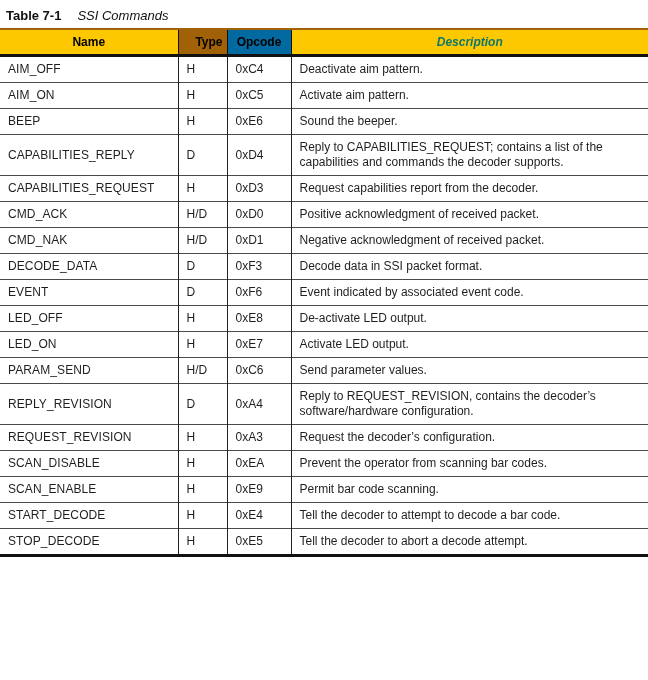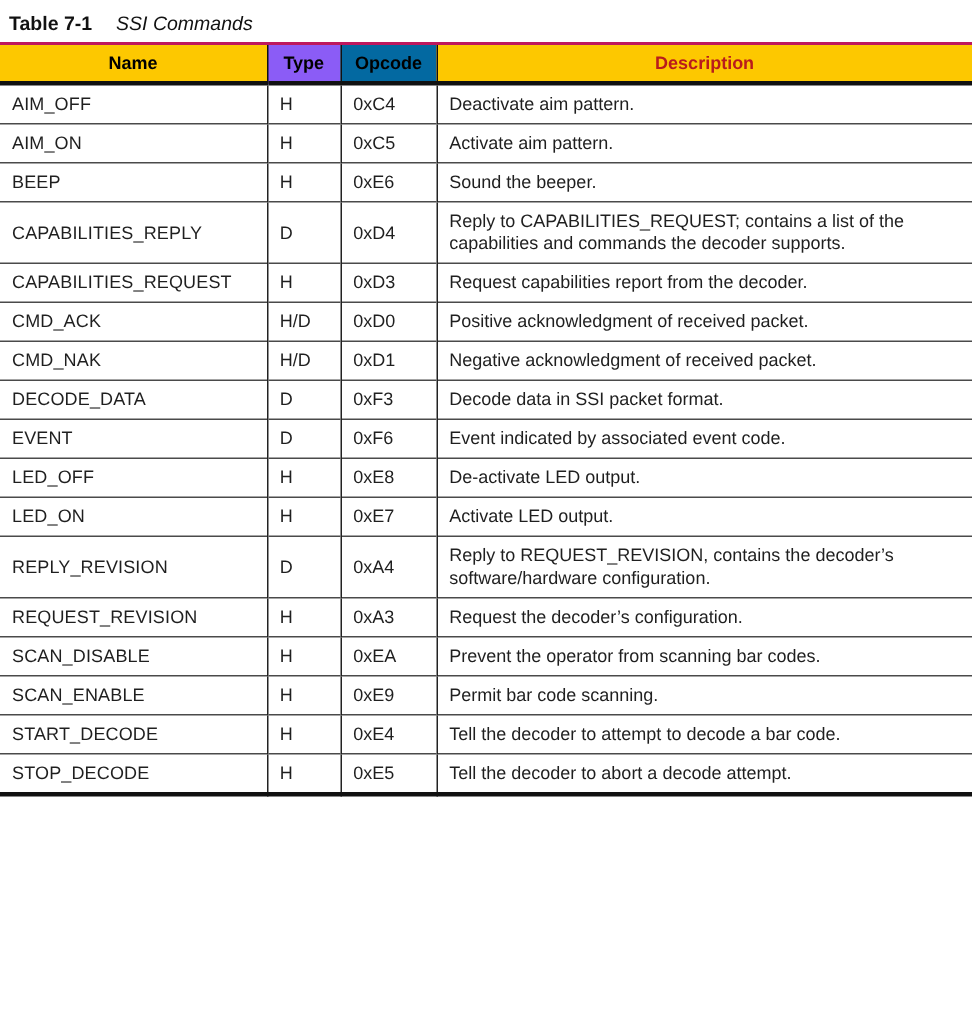--- a/index.html
+++ b/index.html
@@ -17,21 +17,21 @@
     line-height: 15px;
     white-space: nowrap;
   }
   .t-label { font-weight: bold; color: #111; }
   .t-caption { font-style: italic; margin-left: 16px; color: #111; }
 
   table.ssi {
     width: 648px;
     border-collapse: collapse;
     table-layout: fixed;
-    border-top: 2px solid #be185d;
+    border-top: 2px solid #a16207;
     border-bottom: 3px solid #111;
   }
   col.c-name  { width: 178px; }
   col.c-type  { width: 49px;  }
   col.c-opcode{ width: 64px;  }
   col.c-desc  { width: 357px; }
 
   thead th {
     font-size: 12px;
     font-weight: bold;
@@ -63,23 +63,23 @@
 <table class="ssi">
   <colgroup>
     <col class="c-name">
       <col class="c-type">
       <col class="c-opcode">
       <col class="c-desc">
   </colgroup>
   <thead>
     <tr>
       <th class="hdr" style="background: rgb(253, 200, 0); color: rgb(0, 0, 0);">Name</th>
-      <th class="hdr" style="background: #8b5cf6; color: rgb(0, 0, 0);">Type</th>
+      <th class="hdr" style="background: #a16207; color: rgb(0, 0, 0); text-align: right;">Type</th>
       <th class="hdr" style="background: #0369a1; color: rgb(0, 0, 0); margin-left: 20px;">Opcode</th>
-      <th class="hdr" style="background: rgb(253, 200, 0); color: #b91c1c;">Description</th>
+      <th class="hdr" style="background: rgb(253, 200, 0); color: #0f766e; font-style: italic;">Description</th>
     </tr>
   </thead>
   <tbody id="tbody">
       <tr>
         <td class="col-name">AIM_OFF</td>
         <td class="col-type">H</td>
         <td class="col-opcode">0xC4</td>
         <td class="col-description">Deactivate aim pattern.</td>
       </tr>
       <tr>
@@ -136,20 +136,26 @@
         <td class="col-opcode">0xE8</td>
         <td class="col-description">De-activate LED output.</td>
       </tr>
       <tr>
         <td class="col-name">LED_ON</td>
         <td class="col-type">H</td>
         <td class="col-opcode">0xE7</td>
         <td class="col-description">Activate LED output.</td>
       </tr>
       <tr>
+        <td class="col-name">PARAM_SEND</td>
+        <td class="col-type">H/D</td>
+        <td class="col-opcode">0xC6</td>
+        <td class="col-description">Send parameter values.</td>
+      </tr>
+      <tr>
         <td class="col-name">REPLY_REVISION</td>
         <td class="col-type">D</td>
         <td class="col-opcode">0xA4</td>
         <td class="col-description">Reply to REQUEST_REVISION, contains the decoder’s software/hardware configuration.</td>
       </tr>
       <tr>
         <td class="col-name">REQUEST_REVISION</td>
         <td class="col-type">H</td>
         <td class="col-opcode">0xA3</td>
         <td class="col-description">Request the decoder’s configuration.</td>

